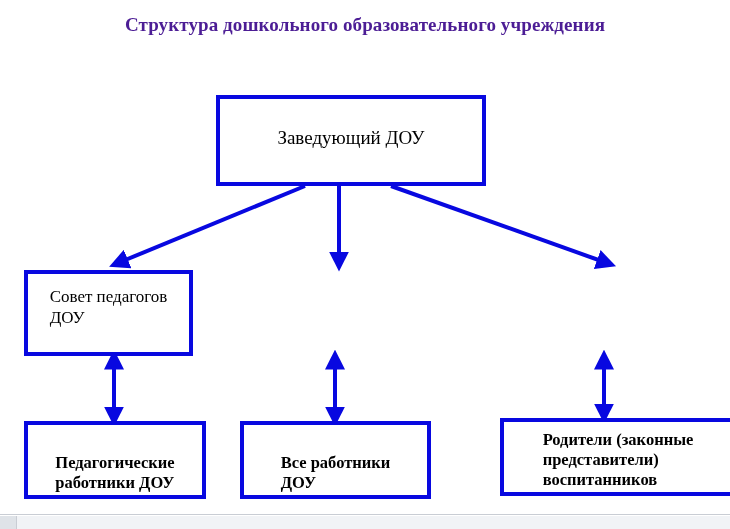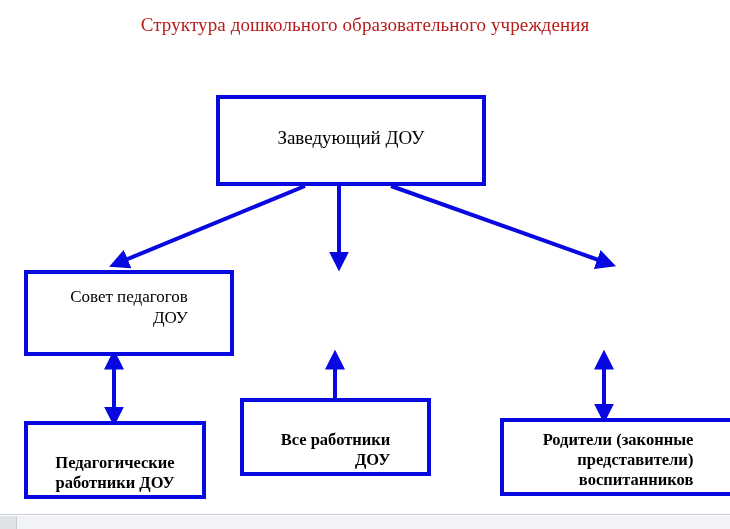--- a/index.html
+++ b/index.html
@@ -22,22 +22,22 @@
   }
 
   
   #chart-title {
     position: absolute;
     left: 0;
     top: 14px;
     width: 730px;
     text-align: center;
     font-size: 19px;
-    font-weight: 400;
-    color: #b91c1c;
+    font-weight: 700;
+    color: #4c1d95;
     letter-spacing: 0.1px;
     white-space: nowrap;
   }
 
   
   #connector-layer {
     position: absolute;
     left: 0;
     top: 0;
     width: 730px;
@@ -47,21 +47,21 @@
 
   
   .node-box {
     position: absolute;
     box-sizing: border-box;
     border: 4px solid #0808e0;
     background: #ffffff;
     display: flex;
     align-items: center;
     justify-content: center;
-    text-align: right;
+    text-align: left;
     color: #000000;
     z-index: 3;
   }
   .node-label {
     display: block;
     line-height: 1.22;
     white-space: pre-line;
   }
 
   
@@ -80,36 +80,36 @@
   
   .row-mid {
     top: 270px;
     height: 86px;
     align-items: flex-start;
   }
   .row-mid .node-label {
     font-size: 17px;
     padding-top: 13px;
   }
-  #node-teachers-council { left: 24px;  width: 210px; }
+  #node-teachers-council { left: 24px;  width: 169px; }
   #node-general-meeting  { left: 222px; width: 269px; }
   #node-parent-committee { left: 503px; width: 203px; }
 
   
   .row-bottom {
     height: 78px;
     font-weight: 700;
     align-items: flex-start;
   }
   .row-bottom .node-label {
     font-size: 16.5px;
     padding-top: 28px;
   }
   #node-pedagogical-staff { left: 24px;  top: 421px; width: 182px; }
-  #node-all-staff         { left: 240px; top: 398px; width: 191px; }
+  #node-all-staff         { left: 240px; top: 421px; width: 191px; }
   #node-parents           { left: 500px; top: 418px; width: 236px; }
   #node-parents .node-label { padding-top: 8px; }
 
   
   #bottom-strip {
     position: absolute;
     left: 0;
     bottom: 0;
     width: 730px;
     height: 15px;

